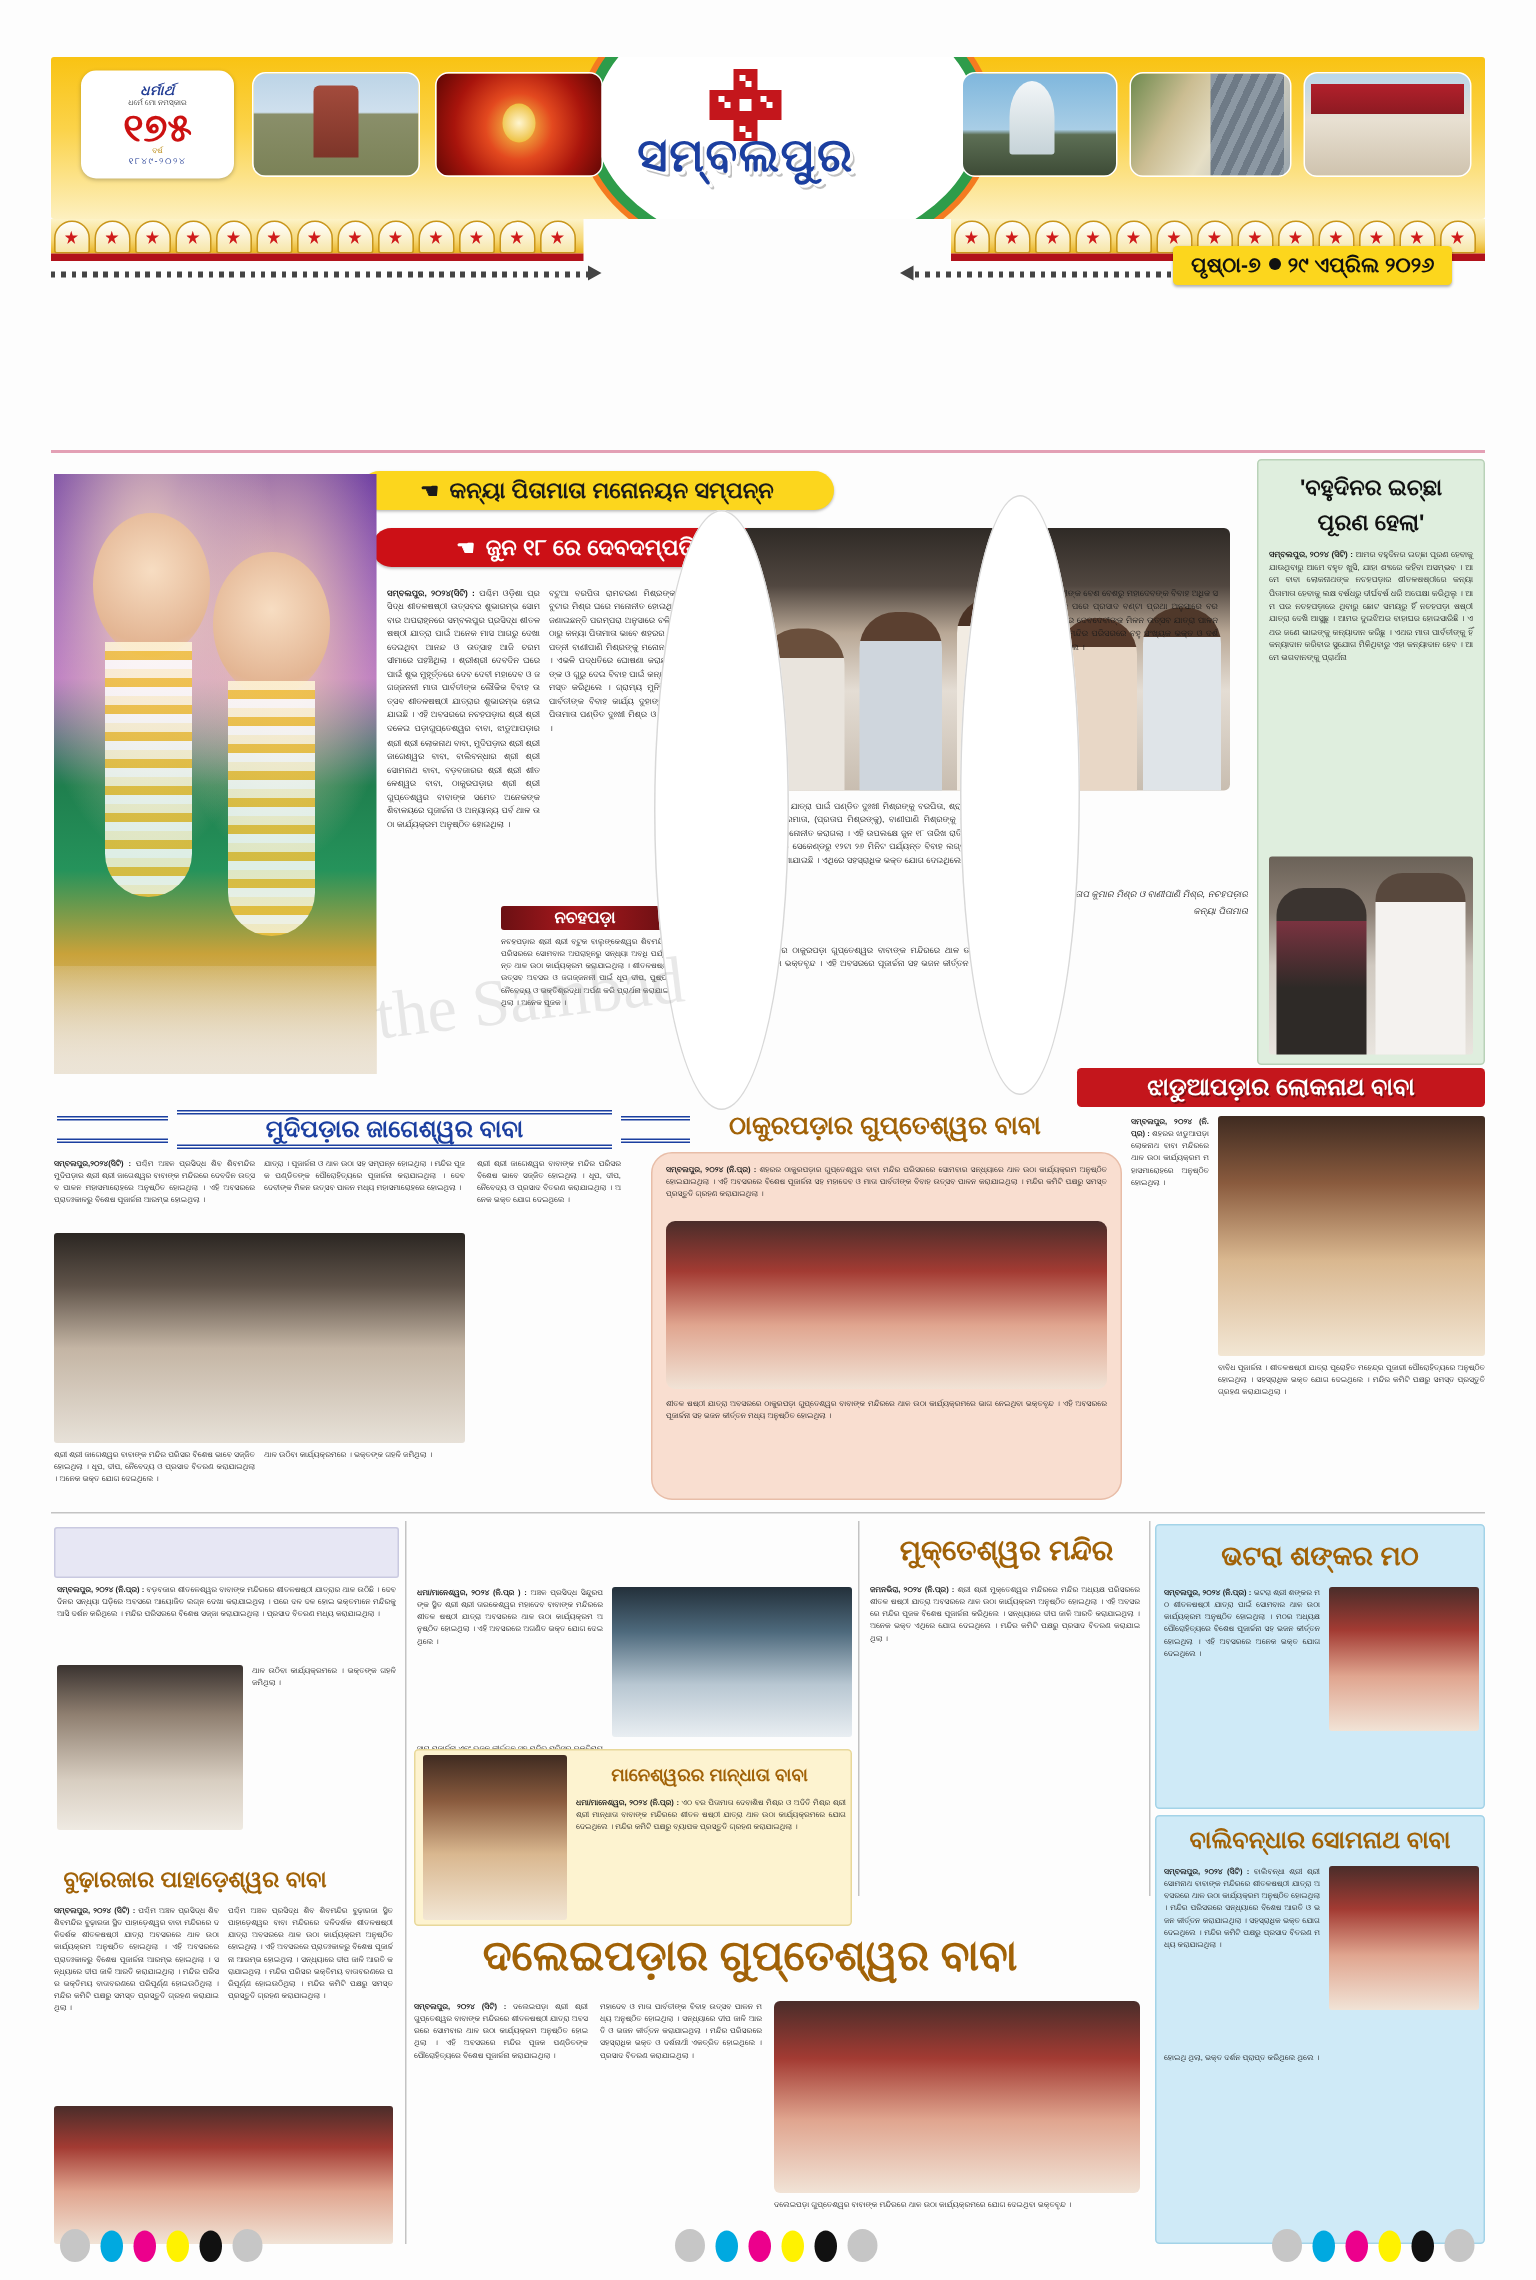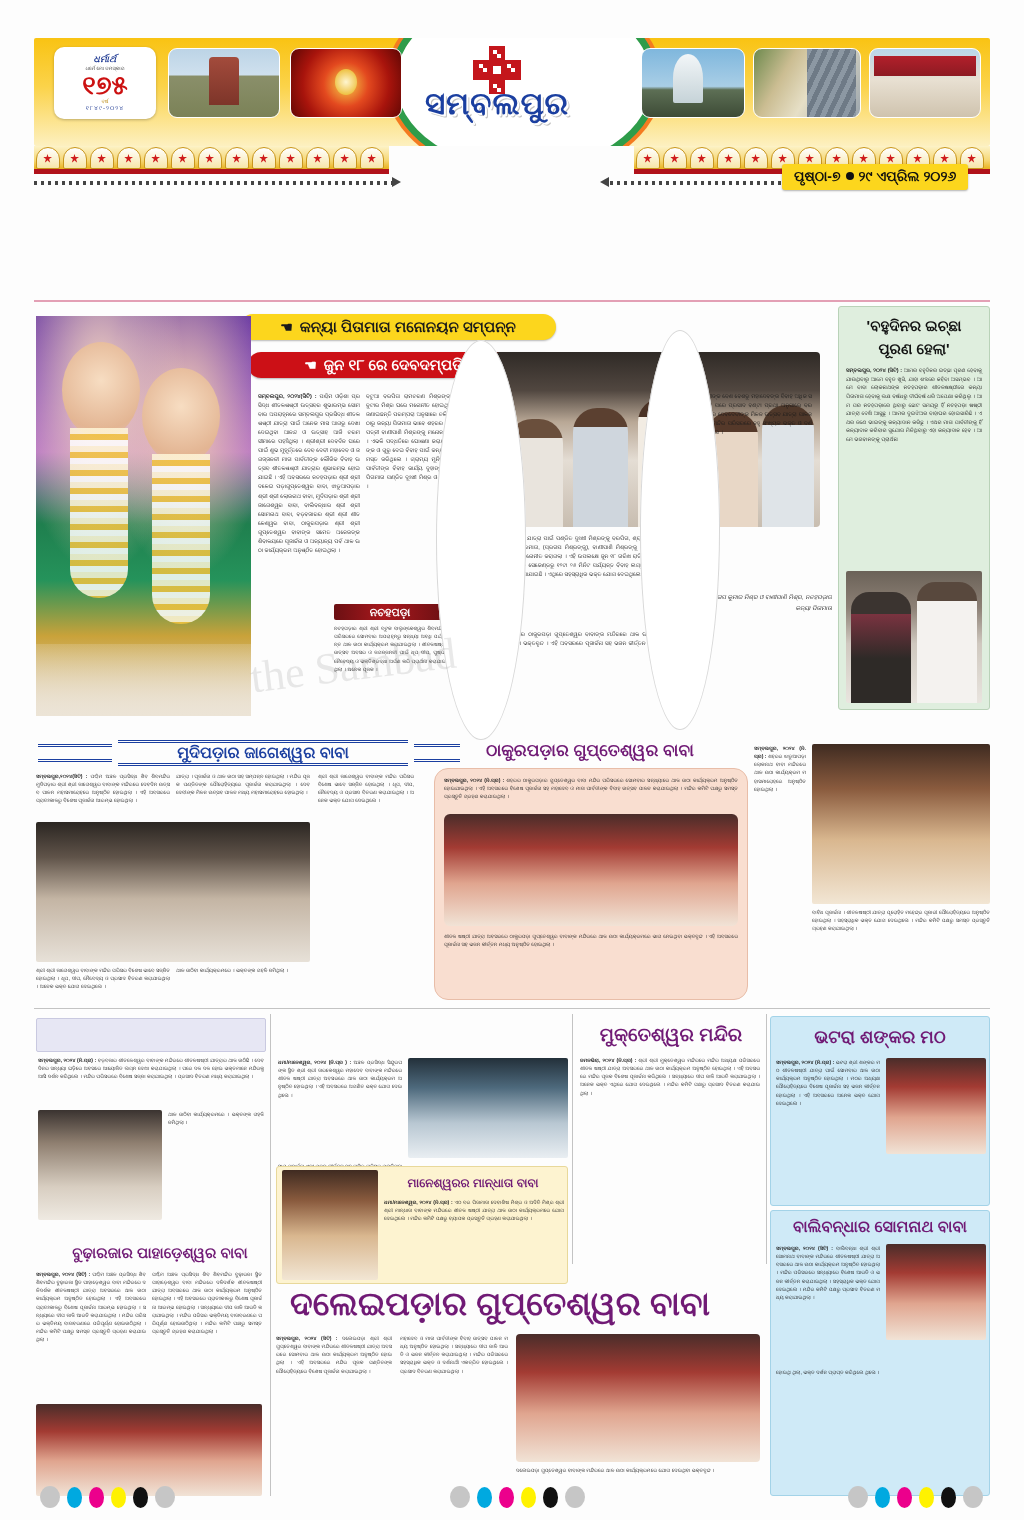--- a/index.html
+++ b/index.html
@@ -244,21 +244,21 @@
   .swoosh {
     position: absolute;
     background: #ffffff;
     border-radius: 50%;
     box-shadow: 0 0 0 1px #d8d8d8 inset;
   }
 
   
   .sec-head {
     position: absolute;
-    font-weight: bold; color: #701a75;
+    font-weight: bold; color: #a16207;
     display: flex; align-items: center; justify-content: center;
     white-space: nowrap;
   }
   .sec-head.blue-rule {
     border-top: 3px double #1b3fa0; border-bottom: 3px double #1b3fa0;
     color: #1b3fa0;
   }
   .sec-head.red-band {
     background: #c4161c; color: #ffffff; border-radius: 3px;
     text-shadow: 1px 1px 0 rgba(0,0,0,.35);
@@ -458,38 +458,39 @@
 
   <div class="sec-head plain" style="left:440px; top:736px; width:300px; height:30px; font-size:17px;">ଠାକୁରପଡ଼ାର ଗୁପ୍ତେଶ୍ୱର ବାବା</div>
   <div class="box peach" style="left:434px; top:768px; width:314px; height:232px;"></div>
   <div class="col-text tiny" style="left:444px; top:776px; width:294px; height:34px;">
     <span class="lead">ସମ୍ବଲପୁର, ୨୦୨୪ (ନି.ପ୍ର) :</span>
     <span>ଶହରର ଠାକୁରପଡ଼ାର ଗୁପ୍ତେଶ୍ୱର ବାବା ମନ୍ଦିର ପରିସରରେ ସୋମବାର ସନ୍ଧ୍ୟାରେ ଥାଳ ଉଠା କାର୍ଯ୍ୟକ୍ରମ ଅନୁଷ୍ଠିତ ହୋଇଯାଇଥିଲା । ଏହି ଅବସରରେ ବିଶେଷ ପୂଜାର୍ଚ୍ଚନା ସହ ମହାଦେବ ଓ ମାତା ପାର୍ବତୀଙ୍କ ବିବାହ ଉତ୍ସବ ପାଳନ କରାଯାଇଥିଲା । ମନ୍ଦିର କମିଟି ପକ୍ଷରୁ ସମସ୍ତ ପ୍ରସ୍ତୁତି ଗ୍ରହଣ କରାଯାଇଥିଲା ।</span>
   </div>
   <div class="gen-photo gp-c" style="left:444px; top:814px; width:294px; height:112px; border-radius:6px;"></div>
   <div class="col-text tiny" style="left:444px; top:932px; width:294px; height:62px;">ଶୀତଳ ଷଷ୍ଠୀ ଯାତ୍ରା ଅବସରରେ ଠାକୁରପଡ଼ା ଗୁପ୍ତେଶ୍ୱର ବାବାଙ୍କ ମନ୍ଦିରରେ ଥାଳ ଉଠା କାର୍ଯ୍ୟକ୍ରମରେ ଭାଗ ନେଇଥିବା ଭକ୍ତବୃନ୍ଦ । ଏହି ଅବସରରେ ପୂଜାର୍ଚ୍ଚନା ସହ ଭଜନ କୀର୍ତ୍ତନ ମଧ୍ୟ ଅନୁଷ୍ଠିତ ହୋଇଥିଲା ।</div>
 
+  <div class="sec-head red-band" style="left:718px; top:712px; width:272px; height:26px; font-size:16px;">ଝାଡୁଆପଡ଼ାର ଲୋକନାଥ ବାବା</div>
   <div class="col-text tiny" style="left:754px; top:744px; width:52px; height:250px;">
     <span class="lead">ସମ୍ବଲପୁର, ୨୦୨୪ (ନି.ପ୍ର) :</span>
     <span>ଶହରର ଝାଡୁଆପଡ଼ା ଲୋକନାଥ ବାବା ମନ୍ଦିରରେ ଥାଳ ଉଠା କାର୍ଯ୍ୟକ୍ରମ ମହାସମାରୋହରେ ଅନୁଷ୍ଠିତ ହୋଇଥିଲା ।</span>
   </div>
   <div class="gen-photo gp-e" style="left:812px; top:744px; width:178px; height:160px;"></div>
   <div class="col-text tiny" style="left:812px; top:908px; width:178px; height:88px;">ବାବିଧ ପୂଜାର୍ଚ୍ଚନା । ଶୀତଳଷଷ୍ଠୀ ଯାତ୍ରା ପୂରୋହିତ ମହେନ୍ଦ୍ର ପୂଜାରୀ ପୌରୋହିତ୍ୟରେ ଅନୁଷ୍ଠିତ ହୋଇଥିଲା । ସହସ୍ରାଧିକ ଭକ୍ତ ଯୋଗ ଦେଇଥିଲେ । ମନ୍ଦିର କମିଟି ପକ୍ଷରୁ ସମସ୍ତ ପ୍ରସ୍ତୁତି ଗ୍ରହଣ କରାଯାଇଥିଲା ।</div>
 
   <div class="hline" style="left:34px; top:1008px; width:956px;"></div>
 
   <div class="box lav" style="left:36px; top:1018px; width:230px; height:34px; border-radius:2px;"></div>
   <div class="col-text tiny" style="left:38px; top:1056px; width:226px; height:52px;">
     <span class="lead">ସମ୍ବଲପୁର, ୨୦୨୪ (ନି.ପ୍ର) :</span>
     <span>ବଡ଼ବଜାର ଶୀତଳେଶ୍ୱର ବାବାଙ୍କ ମନ୍ଦିରରେ ଶୀତଳଷଷ୍ଠୀ ଯାତ୍ରାର ଥାଳ ଉଠିଛି । ଦେବଦିନର ସନ୍ଧ୍ୟା ଘଡ଼ିରେ ଅବସରେ ଆୟୋଜିତ ଲଗ୍ନ ଦେଖା କରାଯାଇଥିଲା । ପରେ ଦଳ ଦଳ ହୋଇ ଭକ୍ତମାନେ ମନ୍ଦିରକୁ ଆସି ଦର୍ଶନ କରିଥିଲେ । ମନ୍ଦିର ପରିସରରେ ବିଶେଷ ସଜ୍ଜା କରାଯାଇଥିଲା । ପ୍ରସାଦ ବିତରଣ ମଧ୍ୟ କରାଯାଇଥିଲା ।</span>
   </div>
   <div class="gen-photo gp-b" style="left:38px; top:1110px; width:124px; height:110px;"></div>
   <div class="col-text tiny" style="left:168px; top:1110px; width:96px; height:110px;">ଥାଳ ଉଠିବା କାର୍ଯ୍ୟକ୍ରମରେ । ଭକ୍ତଙ୍କ ଗହଳି ଜମିଥିଲା ।</div>
 
-  <div class="sec-head plain" style="left:48px; top:1240px; width:224px; height:26px; font-size:15px;">ବୁଢ଼ାରଜାର ପାହାଡ଼େଶ୍ୱର ବାବା</div>
+  <div class="sec-head plain" style="left:18px; top:1240px; width:224px; height:26px; font-size:15px;">ବୁଢ଼ାରଜାର ପାହାଡ଼େଶ୍ୱର ବାବା</div>
   <div class="col-text tiny" style="left:36px; top:1270px; width:110px; height:130px;">
     <span class="lead">ସମ୍ବଲପୁର, ୨୦୨୪ (ସିଟି) :</span>
     <span>ପଶ୍ଚିମ ଅଞ୍ଚଳ ପ୍ରସିଦ୍ଧ ଶିବ ଶିବମନ୍ଦିର ବୁଢ଼ାରଜା ସ୍ଥିତ ପାହାଡ଼େଶ୍ୱର ବାବା ମନ୍ଦିରରେ ଦଳିଦର୍ଶକ ଶୀତଳଷଷ୍ଠୀ ଯାତ୍ରା ଅବସରରେ ଥାଳ ଉଠା କାର୍ଯ୍ୟକ୍ରମ ଅନୁଷ୍ଠିତ ହୋଇଥିଲା । ଏହି ଅବସରରେ ପ୍ରାତଃକାଳରୁ ବିଶେଷ ପୂଜାର୍ଚ୍ଚନା ଆରମ୍ଭ ହୋଇଥିଲା । ସନ୍ଧ୍ୟାରେ ଦୀପ ଜାଳି ଆରତି କରାଯାଇଥିଲା । ମନ୍ଦିର ପରିସର ଭକ୍ତିମୟ ବାତାବରଣରେ ପରିପୂର୍ଣ୍ଣ ହୋଇଉଠିଥିଲା । ମନ୍ଦିର କମିଟି ପକ୍ଷରୁ ସମସ୍ତ ପ୍ରସ୍ତୁତି ଗ୍ରହଣ କରାଯାଇଥିଲା ।</span>
   </div>
   <div class="col-text tiny" style="left:152px; top:1270px; width:110px; height:130px;">ପଶ୍ଚିମ ଅଞ୍ଚଳ ପ୍ରସିଦ୍ଧ ଶିବ ଶିବମନ୍ଦିର ବୁଢ଼ାରଜା ସ୍ଥିତ ପାହାଡ଼େଶ୍ୱର ବାବା ମନ୍ଦିରରେ ଦଳିଦର୍ଶକ ଶୀତଳଷଷ୍ଠୀ ଯାତ୍ରା ଅବସରରେ ଥାଳ ଉଠା କାର୍ଯ୍ୟକ୍ରମ ଅନୁଷ୍ଠିତ ହୋଇଥିଲା । ଏହି ଅବସରରେ ପ୍ରାତଃକାଳରୁ ବିଶେଷ ପୂଜାର୍ଚ୍ଚନା ଆରମ୍ଭ ହୋଇଥିଲା । ସନ୍ଧ୍ୟାରେ ଦୀପ ଜାଳି ଆରତି କରାଯାଇଥିଲା । ମନ୍ଦିର ପରିସର ଭକ୍ତିମୟ ବାତାବରଣରେ ପରିପୂର୍ଣ୍ଣ ହୋଇଉଠିଥିଲା । ମନ୍ଦିର କମିଟି ପକ୍ଷରୁ ସମସ୍ତ ପ୍ରସ୍ତୁତି ଗ୍ରହଣ କରାଯାଇଥିଲା ।</div>
   <div class="gen-photo gp-c" style="left:36px; top:1404px; width:226px; height:92px;"></div>
 
   <div class="vline" style="left:270px; top:1014px; height:482px;"></div>
 
   <div class="col-text tiny" style="left:278px; top:1058px; width:124px; height:100px;">
@@ -528,21 +529,21 @@
 
   <div class="box cyan" style="left:770px; top:1210px; width:220px; height:286px; border-radius:3px;"></div>
   <div class="sec-head" style="left:772px; top:1214px; width:216px; height:26px; font-size:16px;">ବାଲିବନ୍ଧାର ସୋମନାଥ ବାବା</div>
   <div class="col-text tiny" style="left:776px; top:1244px; width:104px; height:120px;">
     <span class="lead">ସମ୍ବଲପୁର, ୨୦୨୪ (ସିଟି) :</span>
     <span>ବାଲିବନ୍ଧା ଶ୍ରୀ ଶ୍ରୀ ସୋମନାଥ ବାବାଙ୍କ ମନ୍ଦିରରେ ଶୀତଳଷଷ୍ଠୀ ଯାତ୍ରା ଅବସରରେ ଥାଳ ଉଠା କାର୍ଯ୍ୟକ୍ରମ ଅନୁଷ୍ଠିତ ହୋଇଥିଲା । ମନ୍ଦିର ପରିସରରେ ସନ୍ଧ୍ୟାରେ ବିଶେଷ ଆରତି ଓ ଭଜନ କୀର୍ତ୍ତନ କରାଯାଇଥିଲା । ସହସ୍ରାଧିକ ଭକ୍ତ ଯୋଗ ଦେଇଥିଲେ । ମନ୍ଦିର କମିଟି ପକ୍ଷରୁ ପ୍ରସାଦ ବିତରଣ ମଧ୍ୟ କରାଯାଇଥିଲା ।</span>
   </div>
   <div class="gen-photo gp-c" style="left:886px; top:1244px; width:100px; height:96px;"></div>
   <div class="col-text tiny" style="left:776px; top:1368px; width:210px; height:124px;">ହୋଇଥି ଥିଲା, ଭକ୍ତ ଦର୍ଶନ ପ୍ରାପ୍ତ କରିଥିଲେ ଥିଲେ ।</div>
 
-  <div class="sec-head plain" style="left:240px; top:1282px; width:520px; height:44px; font-size:33px;">ଦଲେଇପଡ଼ାର ଗୁପ୍ତେଶ୍ୱର ବାବା</div>
+  <div class="sec-head plain" style="left:240px; top:1282px; width:520px; height:44px; font-size:28px;">ଦଲେଇପଡ଼ାର ଗୁପ୍ତେଶ୍ୱର ବାବା</div>
   <div class="col-text tiny" style="left:276px; top:1334px; width:116px; height:160px;">
     <span class="lead">ସମ୍ବଲପୁର, ୨୦୨୪ (ସିଟି) :</span>
     <span>ଦଲେଇପଡ଼ା ଶ୍ରୀ ଶ୍ରୀ ଗୁପ୍ତେଶ୍ୱର ବାବାଙ୍କ ମନ୍ଦିରରେ ଶୀତଳଷଷ୍ଠୀ ଯାତ୍ରା ଅବସରରେ ସୋମବାର ଥାଳ ଉଠା କାର୍ଯ୍ୟକ୍ରମ ଅନୁଷ୍ଠିତ ହୋଇଥିଲା । ଏହି ଅବସରରେ ମନ୍ଦିର ପୂଜକ ପଣ୍ଡିତଙ୍କ ପୌରୋହିତ୍ୟରେ ବିଶେଷ ପୂଜାର୍ଚ୍ଚନା କରାଯାଇଥିଲା ।</span>
   </div>
   <div class="col-text tiny" style="left:400px; top:1334px; width:108px; height:160px;">ମହାଦେବ ଓ ମାତା ପାର୍ବତୀଙ୍କ ବିବାହ ଉତ୍ସବ ପାଳନ ମଧ୍ୟ ଅନୁଷ୍ଠିତ ହୋଇଥିଲା । ସନ୍ଧ୍ୟାରେ ଦୀପ ଜାଳି ଆରତି ଓ ଭଜନ କୀର୍ତ୍ତନ କରାଯାଇଥିଲା । ମନ୍ଦିର ପରିସରରେ ସହସ୍ରାଧିକ ଭକ୍ତ ଓ ଦର୍ଶନାର୍ଥୀ ଏକତ୍ରିତ ହୋଇଥିଲେ । ପ୍ରସାଦ ବିତରଣ କରାଯାଇଥିଲା ।</div>
   <div class="gen-photo gp-c" style="left:516px; top:1334px; width:244px; height:128px; border-radius:4px;"></div>
   <div class="col-text tiny" style="left:516px; top:1466px; width:244px; height:28px;">ଦଲେଇପଡ଼ା ଗୁପ୍ତେଶ୍ୱର ବାବାଙ୍କ ମନ୍ଦିରରେ ଥାଳ ଉଠା କାର୍ଯ୍ୟକ୍ରମରେ ଯୋଗ ଦେଇଥିବା ଭକ୍ତବୃନ୍ଦ ।</div>
 
   <div class="reg-group" style="left:40px; top:1486px;">
     <div class="reg-dot reg-gray"></div>

